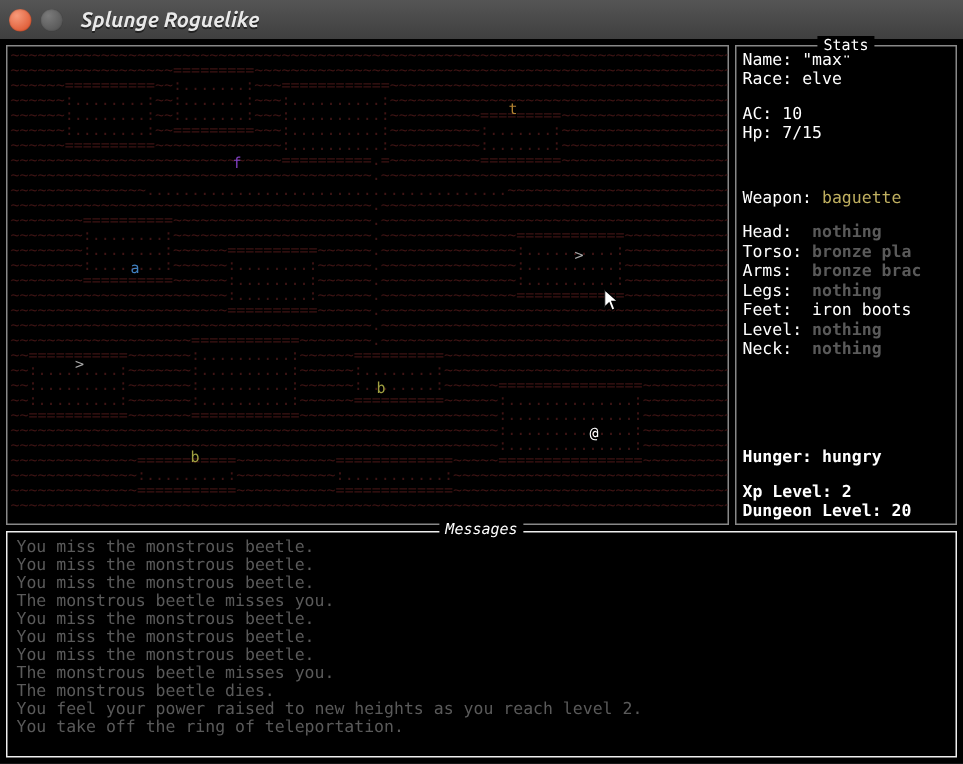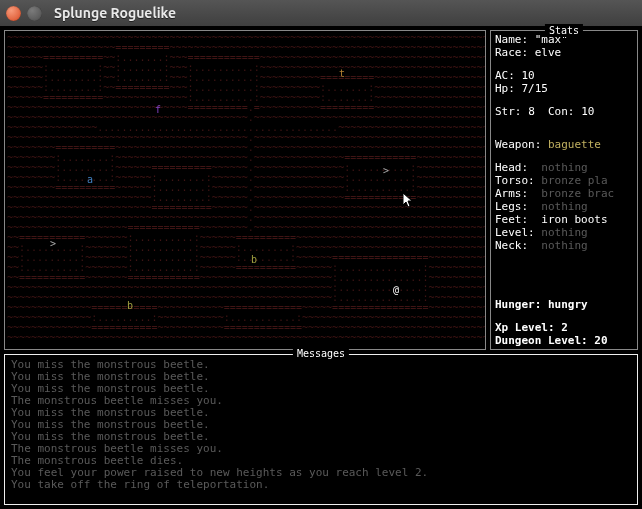--- a/index.html
+++ b/index.html
@@ -13,20 +13,21 @@
   .titlebar {
     height: 26px;
     background: linear-gradient(#555,#3f3f3f);
     display: flex;
     align-items: center;
     padding-left: 6px;
     color: #e9e9e9;
     font-family: Ubuntu, "Segoe UI", sans-serif;
     font-weight: bold;
     font-size: 14px;
+    font-style: italic;
   }
   .wbtn {
     width: 15px; height: 15px; border-radius: 50%;
     margin-right: 6px;
     display: inline-block;
     box-shadow: inset 0 0 1px rgba(0,0,0,.6);
   }
   .close { background: radial-gradient(circle at 35% 30%, #f79a7a, #d84a23); }
   .min   { background: radial-gradient(circle at 35% 30%, #7b7b7b, #4d4d4d); }
   .title { margin-left: 6px; text-shadow: 0 1px 0 #222; }
@@ -81,36 +82,36 @@
     flex-direction:column;
   }
   .panel-title {
     position:absolute; top:-7px; left:50%; transform:translateX(-50%);
     background:#000; padding:0 4px; color:#fff; font-size:10px;
     font-family:"DejaVu Sans Mono",monospace;
   }
   .stats .row { white-space: pre; }
   .lbl { color:#ffffff; }
   .val { color:#c0b060; } 
-  .dim { color:#5a5a5a; }
+  .dim { color:#5a5a5a;font-weight:bold; }
   .spacer { height:10px; }
   .stats-bottom { margin-top:auto;font-weight:bold; }
 
   .messages {
     flex: 1;
     border: 1px solid #eee;
     background:#000;
     position:relative;
     padding:4px 6px 2px 6px;
     color:#5a5a5a;
     font-family:"DejaVu Sans Mono","Courier New",monospace;
     font-size:11px;
     line-height:12px;
   }
-  .messages .panel-title { color:#fff; }
+  .messages .panel-title { color:#fff;font-style:italic; }
   .messages .line { white-space:pre; }
 </style>
 </head>
 <body>
 
 <div class="titlebar">
   <span class="wbtn close"></span>
   <span class="wbtn min"></span>
   <span class="title">Splunge Roguelike</span>
 </div>
@@ -166,21 +167,20 @@
 
     <div class="stats">
       <div class="panel-title">Stats</div>
 
       <div class="row"><span class="lbl">Name: </span><span class="lbl">"max"</span></div>
       <div class="row"><span class="lbl">Race: </span><span class="lbl">elve</span></div>
       <div class="spacer"></div>
       <div class="row"><span class="lbl">AC: </span><span class="lbl">10</span></div>
       <div class="row"><span class="lbl">Hp: </span><span class="lbl">7/15</span></div>
       <div class="spacer"></div>
-      <div class="row"><span class="lbl">Str: </span><span class="lbl">8</span><span class="lbl">  </span><span class="lbl">Con: </span><span class="lbl">10</span></div>
       <div class="spacer"></div>
         <div class="spacer"></div>
       <div class="row"><span class="lbl">Weapon: </span><span class="val">baguette</span></div>
       <div class="spacer"></div>
       <div class="row"><span class="lbl">Head:  </span><span class="dim">nothing</span></div>
       <div class="row"><span class="lbl">Torso: </span><span class="dim">bronze pla</span></div>
       <div class="row"><span class="lbl">Arms:  </span><span class="dim">bronze brac</span></div>
       <div class="row"><span class="lbl">Legs:  </span><span class="dim">nothing</span></div>
       <div class="row"><span class="lbl">Feet:  </span><span class="lbl">iron boots</span></div>
       <div class="row"><span class="lbl">Level: </span><span class="dim">nothing</span></div>

